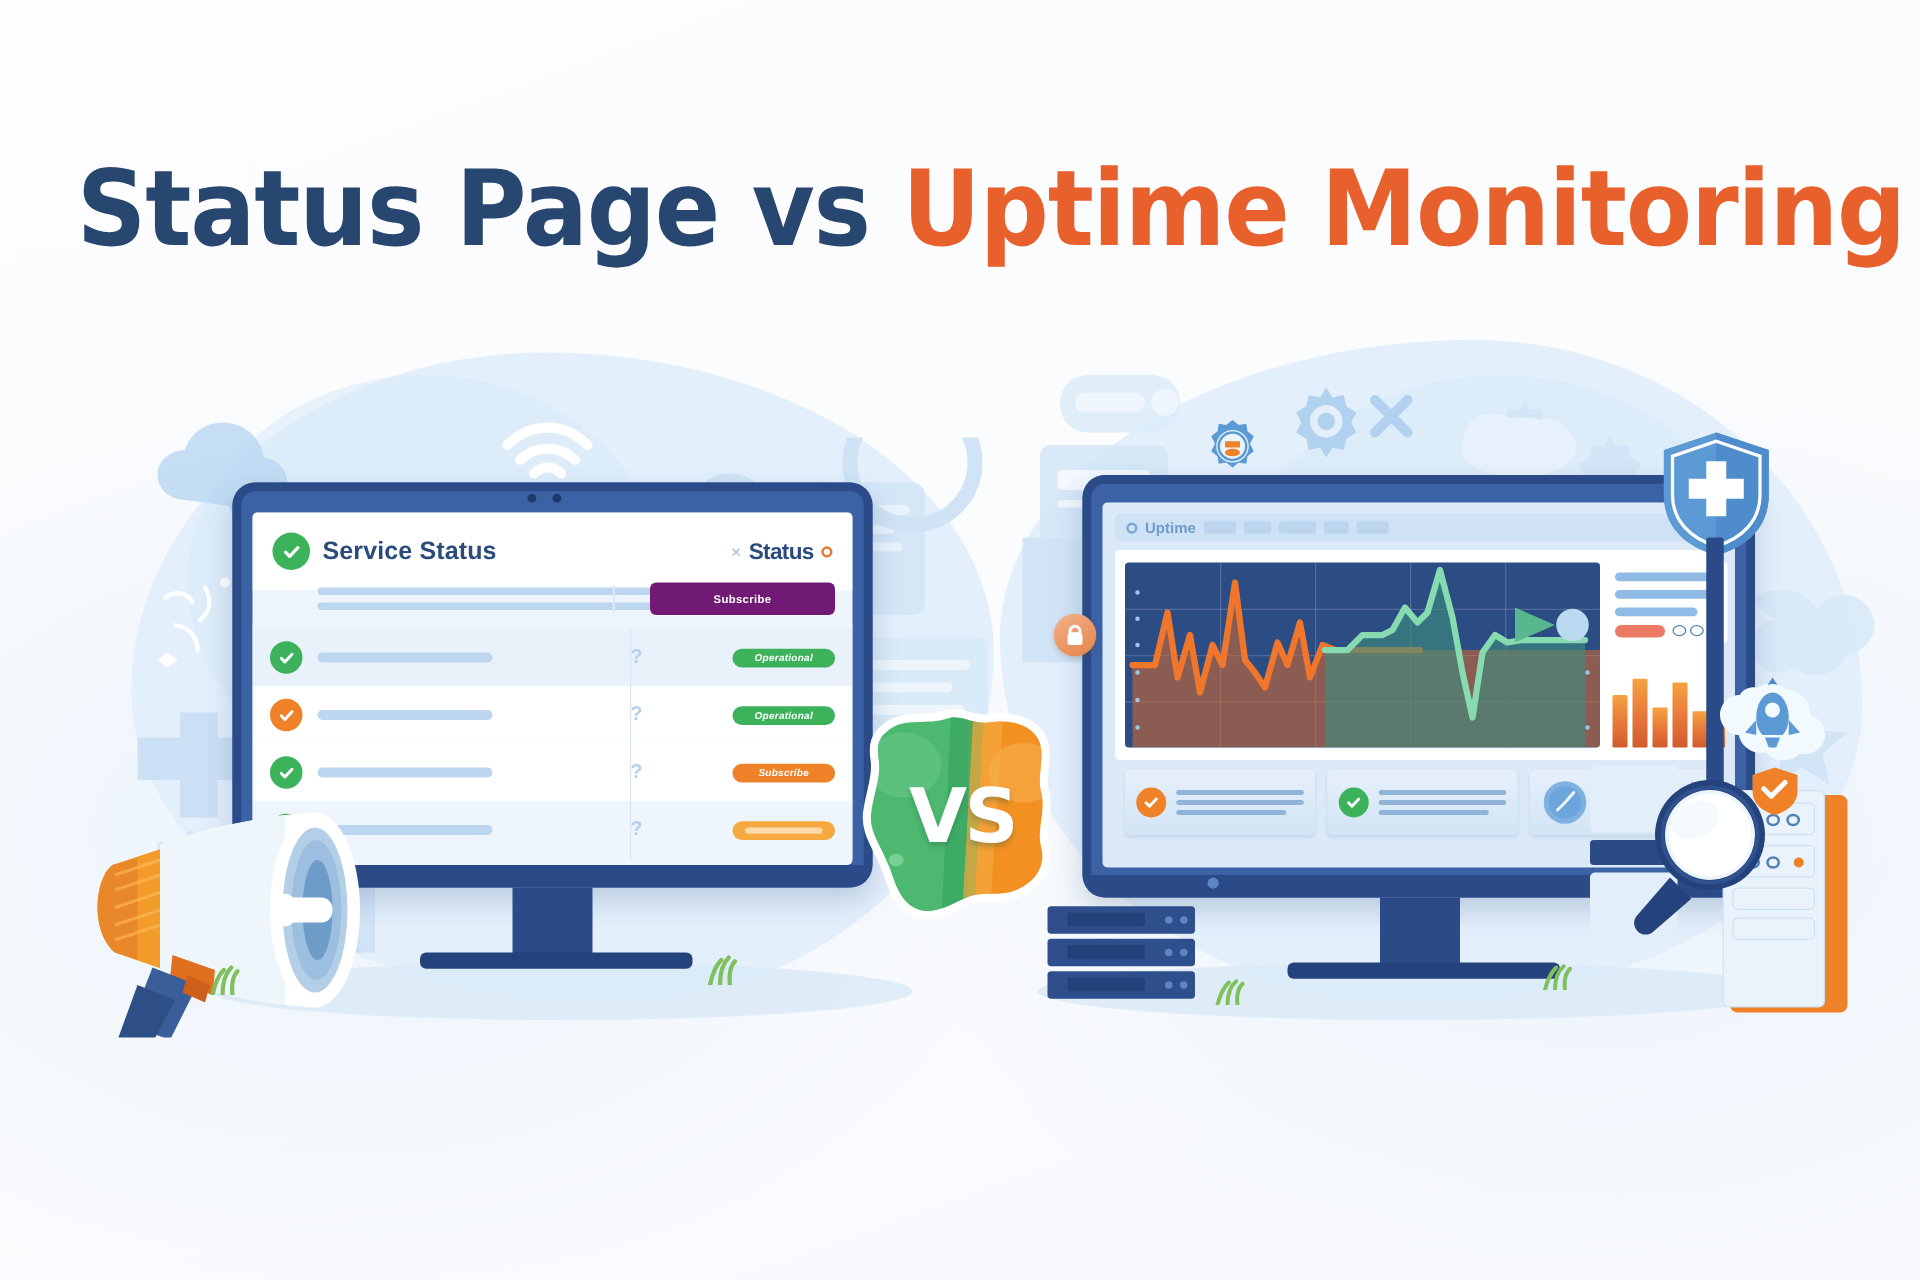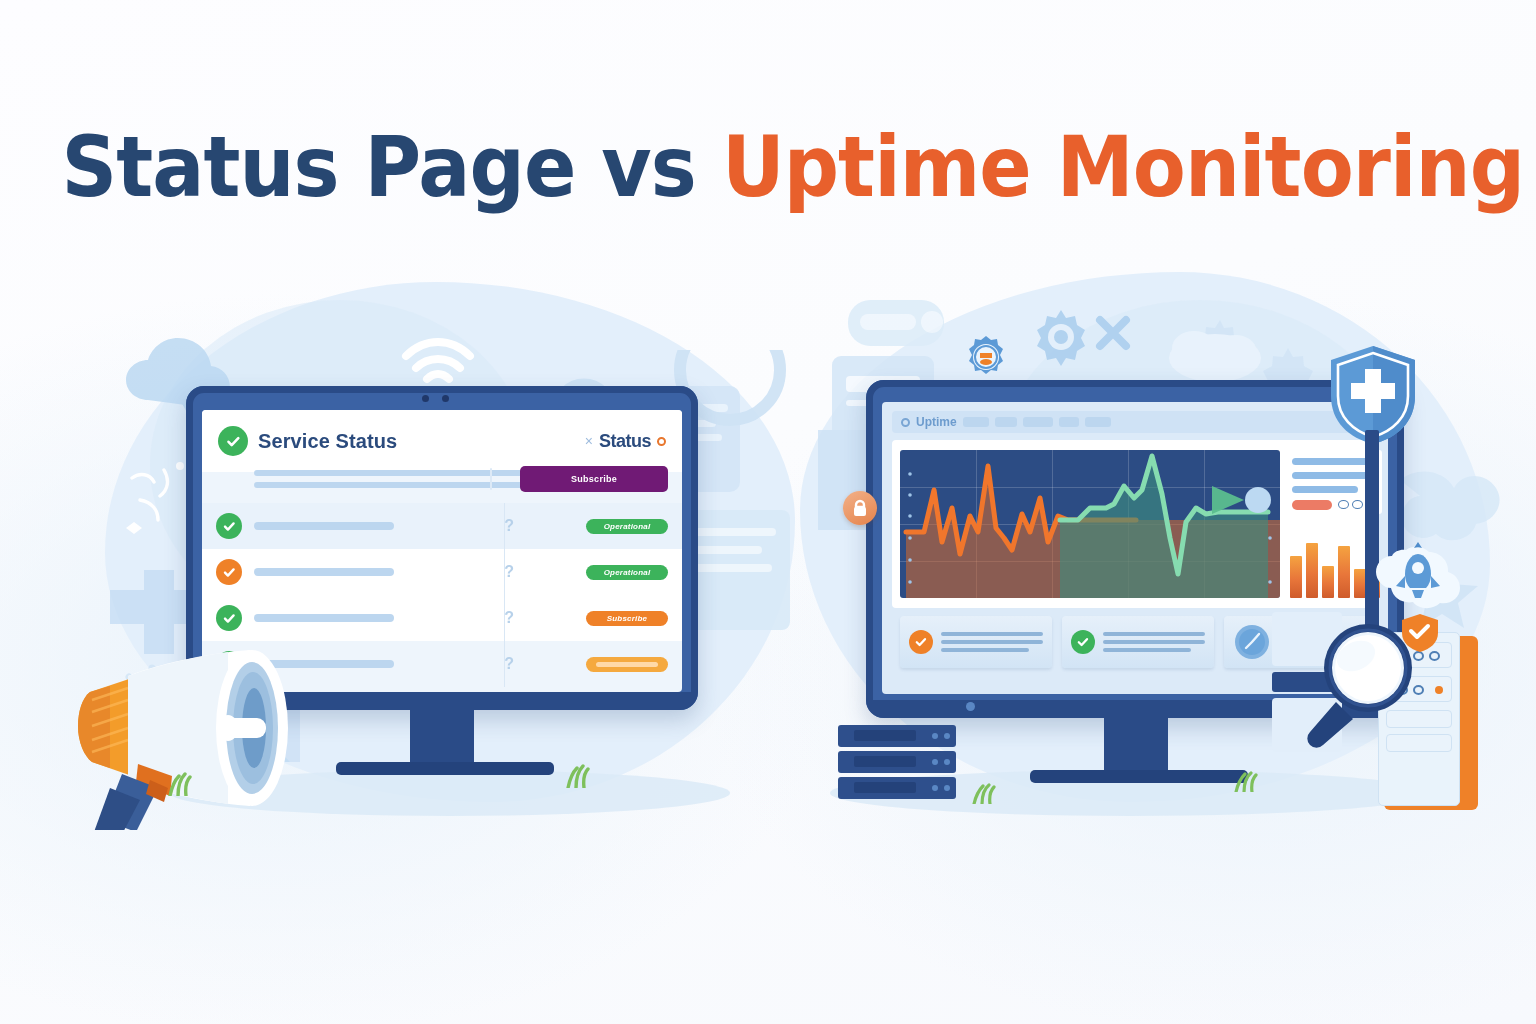--- a/index.html
+++ b/index.html
@@ -418,20 +418,40 @@
 
     <div class="mon-cam" style="left:100px;top:322px;width:9px;height:9px;background:#5a87c4;"></div>
     <div class="mon-cam" style="left:420px;top:324px;background:#5a87c4;"></div>
     <div class="mon-cam" style="left:440px;top:324px;background:#5a87c4;"></div>
     <div class="mon-cam" style="left:460px;top:324px;background:#5a87c4;"></div>
 
     <div class="neck" style="left:238px;top:338px;width:64px;height:56px;"></div>
     <div class="base" style="left:164px;top:390px;width:218px;height:13px;"></div>
   </div>
 
+  <div class="vs">
+    <svg width="174" height="178" viewBox="0 0 174 178" style="position:absolute;left:0;top:0;">
+      <defs>
+        <clipPath id="vsclip">
+          <path d="M28 18 C40 8 60 14 74 9 C86 5 96 14 108 12 C126 9 142 14 148 26 C154 40 146 54 150 68 C154 84 146 96 150 112 C154 128 144 140 130 146 C116 152 104 146 90 152 C76 158 62 168 48 160 C34 152 32 134 26 122 C20 108 12 98 14 84 C16 68 22 56 20 42 C18 30 20 24 28 18 Z"></path>
+        </clipPath>
+      </defs>
+      <path d="M28 18 C40 8 60 14 74 9 C86 5 96 14 108 12 C126 9 142 14 148 26 C154 40 146 54 150 68 C154 84 146 96 150 112 C154 128 144 140 130 146 C116 152 104 146 90 152 C76 158 62 168 48 160 C34 152 32 134 26 122 C20 108 12 98 14 84 C16 68 22 56 20 42 C18 30 20 24 28 18 Z" fill="#ffffff" stroke="#ffffff" stroke-width="13" stroke-linejoin="round"></path>
+      <g clip-path="url(#vsclip)">
+        <rect x="0" y="0" width="92" height="178" fill="#4cb870"></rect>
+        <rect x="92" y="0" width="90" height="178" fill="#f29121"></rect>
+        <path d="M78 0 L104 0 L96 178 L70 178 Z" fill="#3ba862" opacity=".85"></path>
+        <path d="M96 0 L120 0 L108 178 L86 178 Z" fill="#f5a83f" opacity=".7"></path>
+        <ellipse cx="40" cy="46" rx="30" ry="26" fill="#6cc98a" opacity=".55"></ellipse>
+        <ellipse cx="136" cy="52" rx="28" ry="24" fill="#f7b358" opacity=".5"></ellipse>
+        <ellipse cx="34" cy="122" rx="6" ry="5" fill="#8ddaa4" opacity=".7"></ellipse>
+      </g>
+    </svg>
+    <div class="vs-text">VS</div>
+  </div>
 
   <svg class="mega" viewBox="0 0 290 200">
     <path d="M30 62 C22 68 18 82 18 96 c0 16 6 30 14 36 l40 14 V48 z" fill="#f39c2a"></path>
     <path d="M30 62 C22 68 18 82 18 96 c0 16 6 30 14 36 l18 6 V56 z" fill="#e8882a"></path>
     <path d="M32 70 l36 -12 M32 82 l36 -12 M32 96 l36 -12 M32 110 l36 -12 M32 122 l36 -12" stroke="#ffbc5c" stroke-width="2.4" opacity=".6"></path>
     <path d="M68 46 C110 30 160 22 190 20 l0 156 C160 174 110 166 68 150 Z" fill="#ffffff"></path>
     <path d="M68 46 C100 34 140 26 168 22 l0 152 C140 170 100 162 68 150 Z" fill="#eef5fb"></path>
     <ellipse cx="192" cy="98" rx="36" ry="78" fill="#ffffff"></ellipse>
     <ellipse cx="192" cy="98" rx="26" ry="66" fill="#b3cfe8"></ellipse>
     <ellipse cx="193" cy="98" rx="20" ry="56" fill="#9cbfdf"></ellipse>

